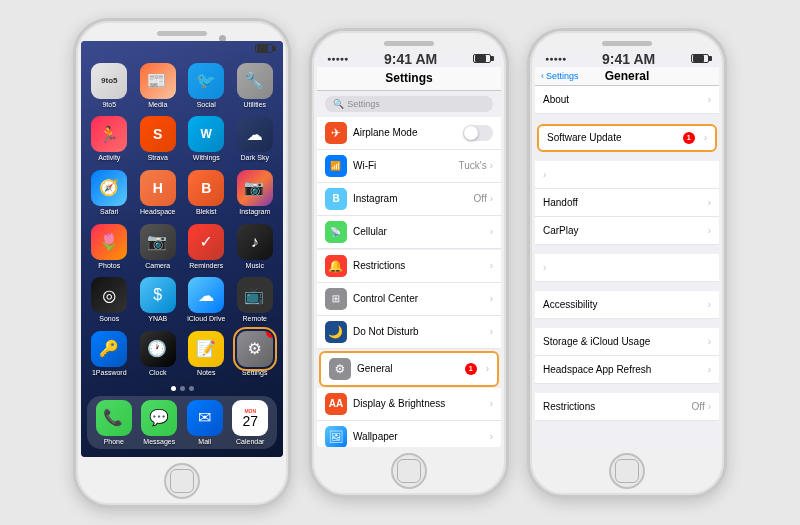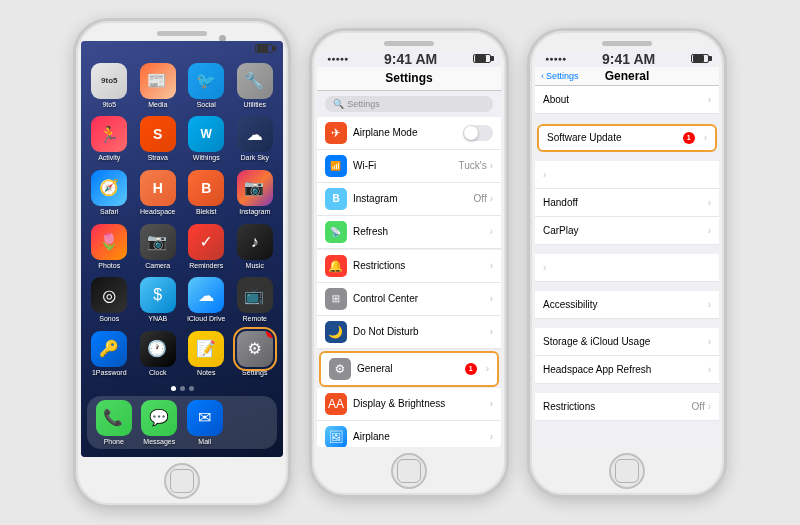--- a/index.html
+++ b/index.html
@@ -582,20 +582,27 @@
           <span>💬</span>
         </div>
         <span class="app-icon-label">Messages</span>
       </div>
       <div class="app-icon">
         <div class="app-icon-img bg-mail">
           <span>✉</span>
         </div>
         <span class="app-icon-label">Mail</span>
       </div>
+      <div class="app-icon">
+        <div class="app-icon-img" style="background:white;flex-direction:column;">
+          <span style="font-size:5px;color:#ff3b30;font-weight:bold">MON</span>
+          <span style="font-size:14px;color:#000;line-height:1;font-weight:300">27</span>
+        </div>
+        <span class="app-icon-label">Calendar</span>
+      </div>
     </div>
   </div>
 
   <div class="home-button">
     <div class="home-button-inner"></div>
   </div>
 </div>
 
 <div class="phone phone-medium">
   <div class="phone-top">
@@ -637,21 +644,21 @@
           <span class="row-label">Wi-Fi</span>
           <span class="row-value">Tuck's <span class="chevron">›</span></span>
         </div>
         <div class="settings-row">
           <div class="row-icon ic-blue2" style="font-size:10px;font-weight:bold">B</div>
           <span class="row-label">Instagram</span>
           <span class="row-value">Off <span class="chevron">›</span></span>
         </div>
         <div class="settings-row">
           <div class="row-icon ic-green" style="font-size:9px">📡</div>
-          <span class="row-label">Refresh</span>
+          <span class="row-label">Cellular</span>
           <span class="chevron row-value">›</span>
         </div>
       </div>
 
       <div class="settings-section-gap"></div>
 
       <div class="settings-section">
         <div class="settings-row">
           <div class="row-icon ic-red">🔔</div>
           <span class="row-label">Restrictions</span>
@@ -672,27 +679,27 @@
       <div class="settings-section-gap"></div>
 
       <div class="settings-section">
         <div class="settings-row" style="border:2px solid #f0a030;margin:1px 2px;border-radius:6px;">
           <div class="row-icon ic-gray">⚙</div>
           <span class="row-label">General</span>
           <div class="badge-inline">1</div>
           <span class="chevron" style="margin-left:3px">›</span>
         </div>
         <div class="settings-row">
-          <div class="row-icon ic-orange" style="font-size:12px;font-weight:normal">AA</div>
+          <div class="row-icon ic-orange" style="font-size:10px;font-weight:bold">AA</div>
           <span class="row-label">Display &amp; Brightness</span>
           <span class="chevron row-value">›</span>
         </div>
         <div class="settings-row">
           <div class="row-icon" style="background:linear-gradient(135deg,#5ac8fa,#007aff)">🖼</div>
-          <span class="row-label">Airplane</span>
+          <span class="row-label">Wallpaper</span>
           <span class="chevron row-value">›</span>
         </div>
 
       </div>
 
     </div>
   </div>
 
   <div class="home-button">
     <div class="home-button-inner"></div>

